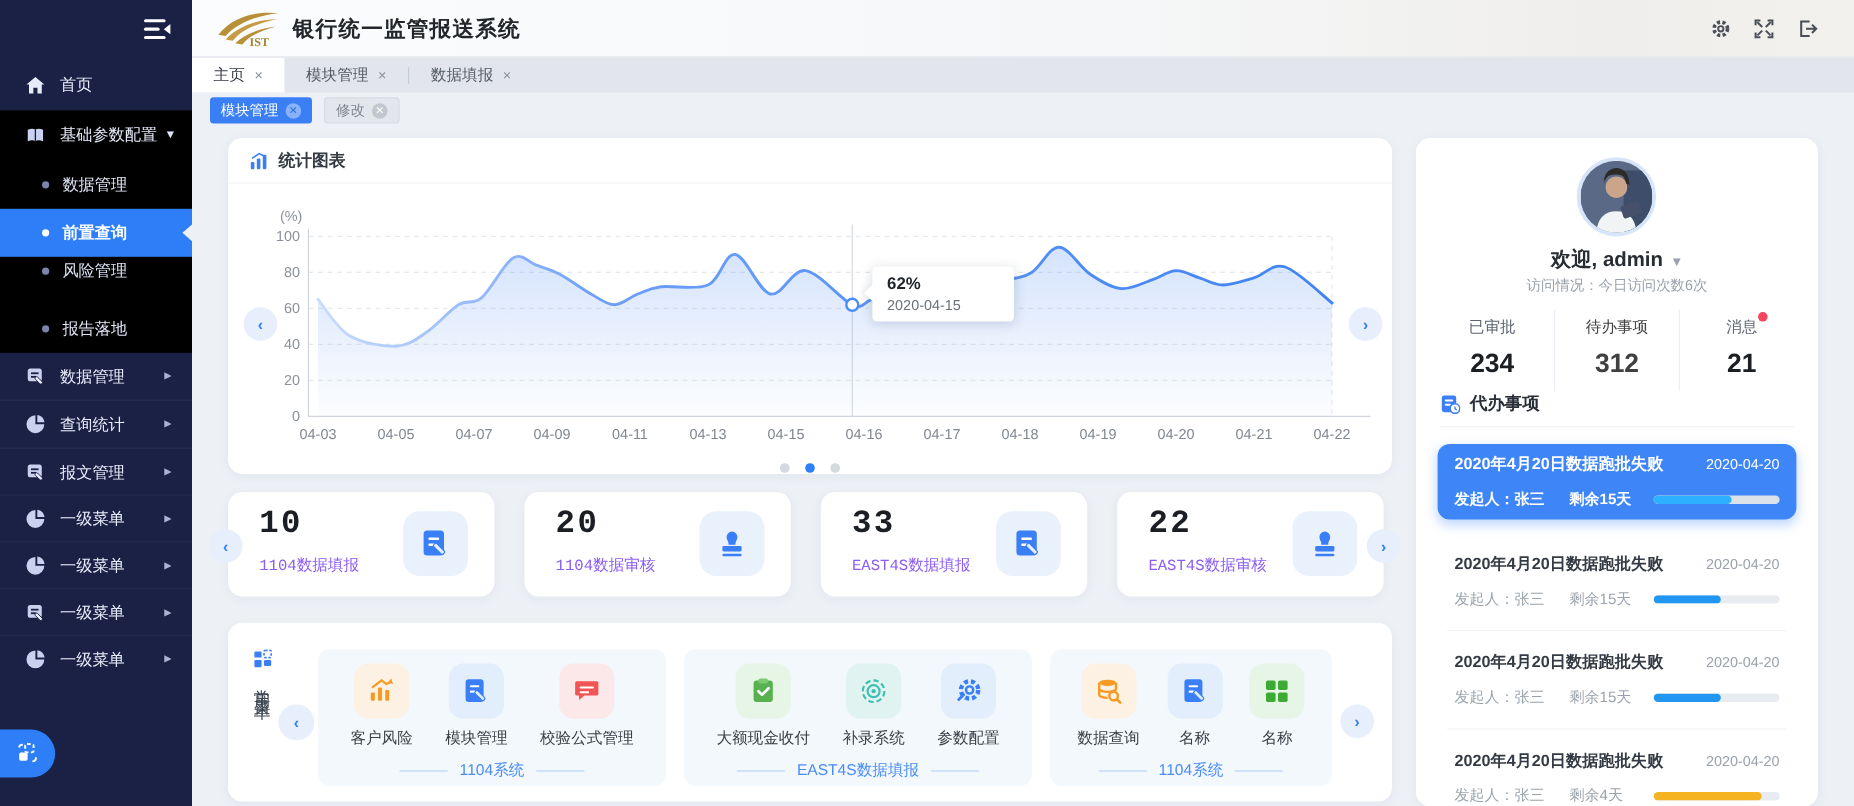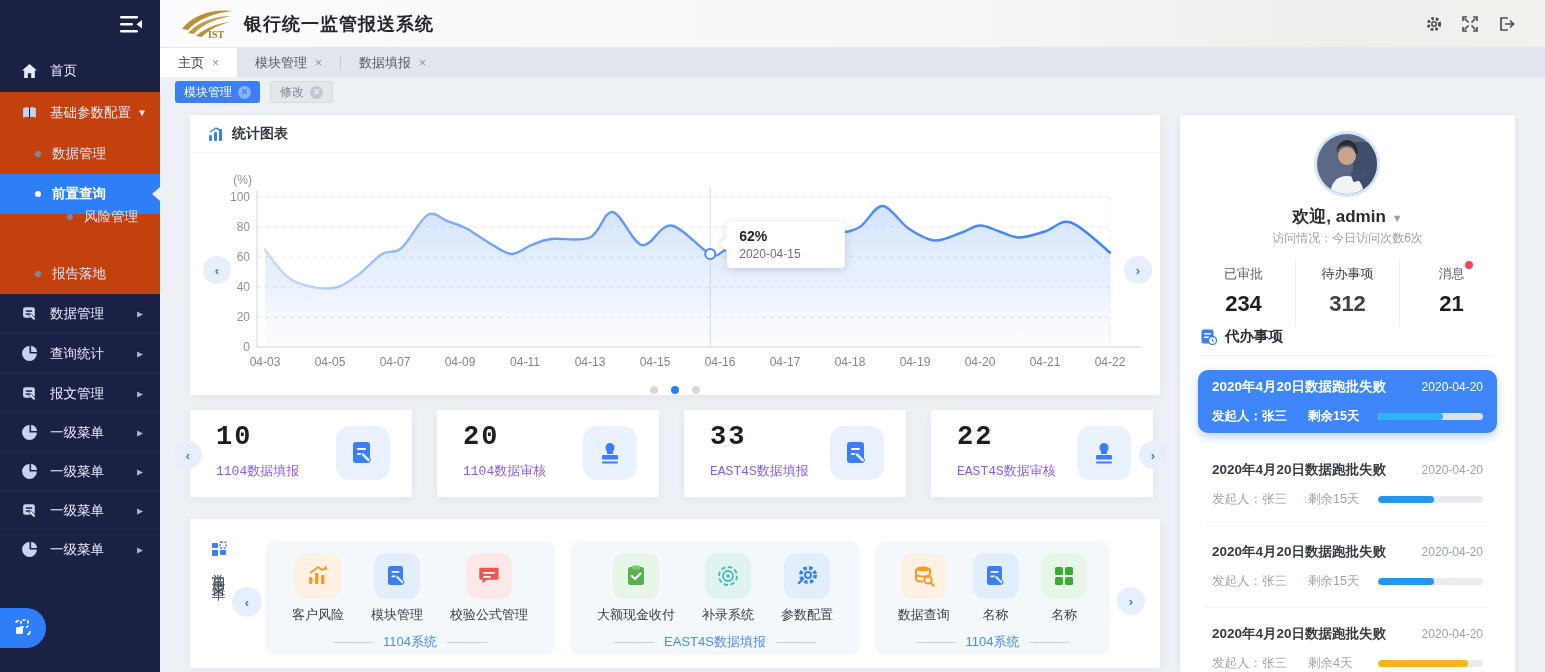--- a/index.html
+++ b/index.html
@@ -8,21 +8,21 @@
     font-family:"Liberation Sans","DejaVu Sans",sans-serif;color:#333;}
 
   
   .sidebar{position:absolute;left:0;top:0;width:160px;height:672px;background:#1a2145;z-index:5;font-family:Liberation Mono, monospace;}
   .sb-top{position:absolute;top:0;left:0;width:160px;height:48px;}
   .collapse-btn{position:absolute;right:16px;top:13px;width:26px;height:22px;cursor:pointer;}
   .sb-item{position:absolute;left:0;width:160px;display:flex;align-items:center;color:#e8ecfa;font-size:13.5px;cursor:pointer;}
   .sb-item .ic{width:17px;height:17px;margin:0 12px 0 21px;flex:0 0 auto;}
   .sb-caret-r{position:absolute;right:17px;font-size:10px;color:#aab3d4;}
   .sb-caret-d{position:absolute;right:15px;font-size:10px;color:#dfe5f8;}
-  .sb-group{position:absolute;left:0;top:92px;width:160px;height:202px;background:#c2410c;}
+  .sb-group{position:absolute;left:0;top:92px;width:160px;height:202px;background:#000000;}
   .sb-sub{position:absolute;left:0;width:160px;height:40px;display:flex;align-items:center;color:#dfe4f5;font-size:13.5px;cursor:pointer;}
   .sb-sub .dot{width:6px;height:6px;border-radius:50%;background:#7b85ad;margin:0 11px 0 35px;}
   .sb-sub.active{background:#2e7ff7;color:#fff;font-weight:bold;}
   .sb-sub.active .dot{background:#fff;}
   .sb-sub.active::after{content:"";position:absolute;right:0;top:50%;transform:translateY(-50%);
     border:7px solid transparent;border-right:8px solid #edf1f6;border-left:none;}
   .sb-sep{position:absolute;left:0;width:160px;height:1px;background:rgba(255,255,255,0.05);}
   .float-btn{position:absolute;left:0;top:608px;width:46px;height:40px;background:#2e7ff7;border:none;
     border-radius:0 20px 20px 0;cursor:pointer;display:flex;align-items:center;justify-content:center;}
 
@@ -43,21 +43,21 @@
   .tab-div{width:1px;height:14px;background:#c6ccd4;align-self:center;}
   .chiprow{position:absolute;left:160px;top:77px;width:1385px;height:30px;display:flex;align-items:center;gap:10px;padding-left:15px;z-index:3;}
   .chip{display:flex;align-items:center;gap:6px;height:22px;padding:0 9px;border-radius:3px;font-size:12px;cursor:pointer;}
   .chip.blue{background:#3a7ff6;color:#fff;}
   .chip.gray{background:#e3e6eb;color:#82878f;border:1px solid #d7dbe1;}
   .chip .cx{width:13px;height:13px;border-radius:50%;display:flex;align-items:center;justify-content:center;font-size:9px;cursor:pointer;}
   .chip.blue .cx{background:rgba(255,255,255,0.4);color:#2f6fe0;}
   .chip.gray .cx{background:#c3c8d0;color:#fff;}
 
   
-  .card{position:absolute;background:#fff;border-radius:0;box-shadow:0 2px 10px rgba(26,33,69,0.05);}
+  .card{position:absolute;background:#fff;border-radius:12px;box-shadow:0 2px 10px rgba(26,33,69,0.05);}
 
   
   .chart-card{left:190px;top:115px;width:970px;height:280px;}
   .chart-head{position:absolute;left:0;top:0;width:100%;height:38px;display:flex;align-items:center;gap:8px;
     padding-left:18px;border-bottom:1px solid #f0f3f7;font-size:14px;font-weight:bold;color:#353b44;}
   #chart-svg{position:absolute;left:0;top:0;width:970px;height:280px;}
   #chart-svg text{font-family:"Liberation Sans","DejaVu Sans",sans-serif;}
   .chart-tooltip{position:absolute;width:118px;height:46px;background:#fff;border-radius:4px;
     box-shadow:0 2px 10px rgba(40,60,90,0.18);padding:6px 12px;z-index:2;}
   .chart-tooltip::before{content:"";position:absolute;left:-5px;top:17px;width:10px;height:10px;background:#fff;
@@ -161,21 +161,21 @@
         <span class="sb-caret-d">▼</span>
       </div>
       <div class="sb-sub" style="top:42px;">
         <span class="dot"></span>
         <span>数据管理</span>
       </div>
       <div class="sb-sub active" style="top:82px;">
         <span class="dot"></span>
         <span>前置查询</span>
       </div>
-      <div class="sb-sub" style="top:105px;margin-left:32px;">
+      <div class="sb-sub" style="top:114px;">
         <span class="dot"></span>
         <span>风险管理</span>
       </div>
       <div class="sb-sub" style="top:162px;">
         <span class="dot"></span>
         <span>报告落地</span>
       </div>
     </div>
 
     <div class="sb-item" style="top:294px;height:39px;">

